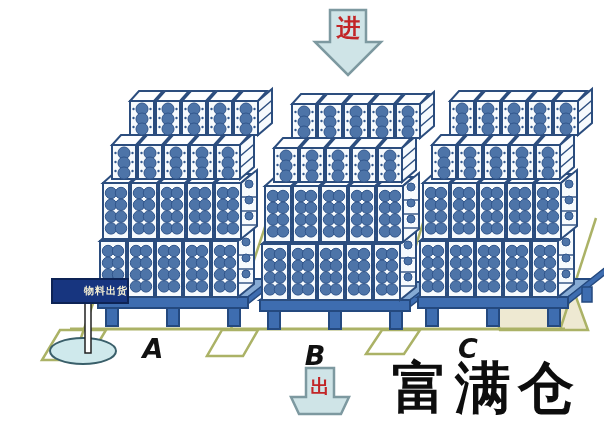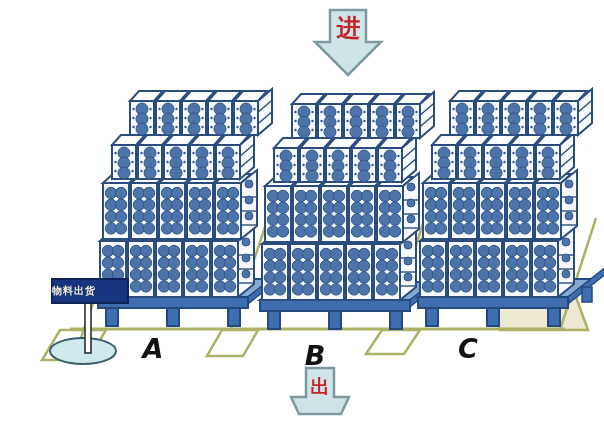--- a/index.html
+++ b/index.html
@@ -11,21 +11,21 @@
   .overlay{position:absolute;white-space:nowrap;}
   .in-arrow-label{
     left:330px;top:12px;width:37px;text-align:center;
     font-size:24px;font-weight:bold;color:#c22527;
   }
   .out-arrow-label{
     left:305px;top:374px;width:30px;text-align:center;
     font-size:19px;font-weight:bold;color:#c22527;
   }
   .sign-label{
-    left:52px;top:281px;width:76px;height:20px;line-height:20px;text-align:left;
+    left:52px;top:281px;width:76px;height:20px;line-height:20px;text-align:right;
     font-size:10px;font-weight:bold;color:#f2edd2;letter-spacing:1px;
   }
   .pallet-label{
     font-size:27px;font-weight:bold;font-style:italic;color:#111;
     width:40px;text-align:center;font-family:"DejaVu Sans","Liberation Sans",sans-serif;
   }
   .pallet-label-a{left:133px;top:333px;}
   .pallet-label-b{left:295px;top:340px;}
   .pallet-label-c{left:448px;top:333px;}
   .brand-text{
@@ -905,13 +905,14 @@
   <div class="overlay in-arrow-label">进</div>
 
   <div class="overlay out-arrow-label">出</div>
 
   <div class="overlay sign-label">物料出货</div>
 
   <div class="overlay pallet-label pallet-label-a">A</div>
   <div class="overlay pallet-label pallet-label-b">B</div>
   <div class="overlay pallet-label pallet-label-c">C</div>
 
+  <div class="overlay brand-text">富满仓</div>
 </div>
 
 </body></html>

